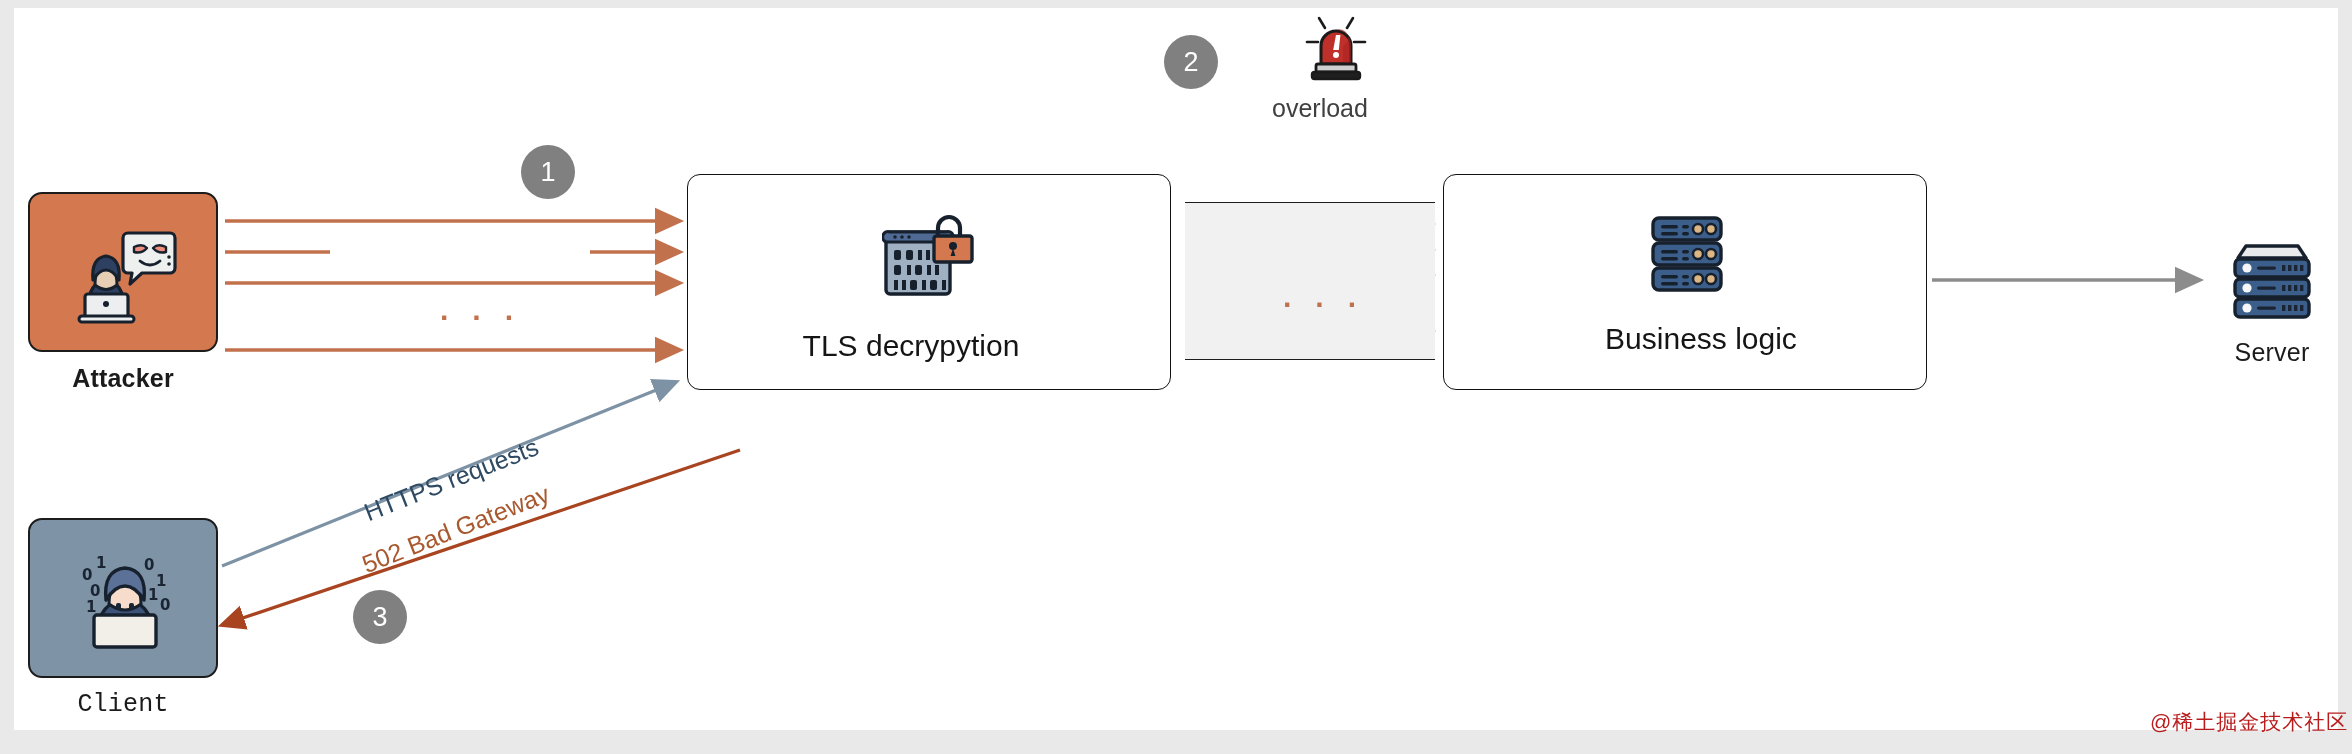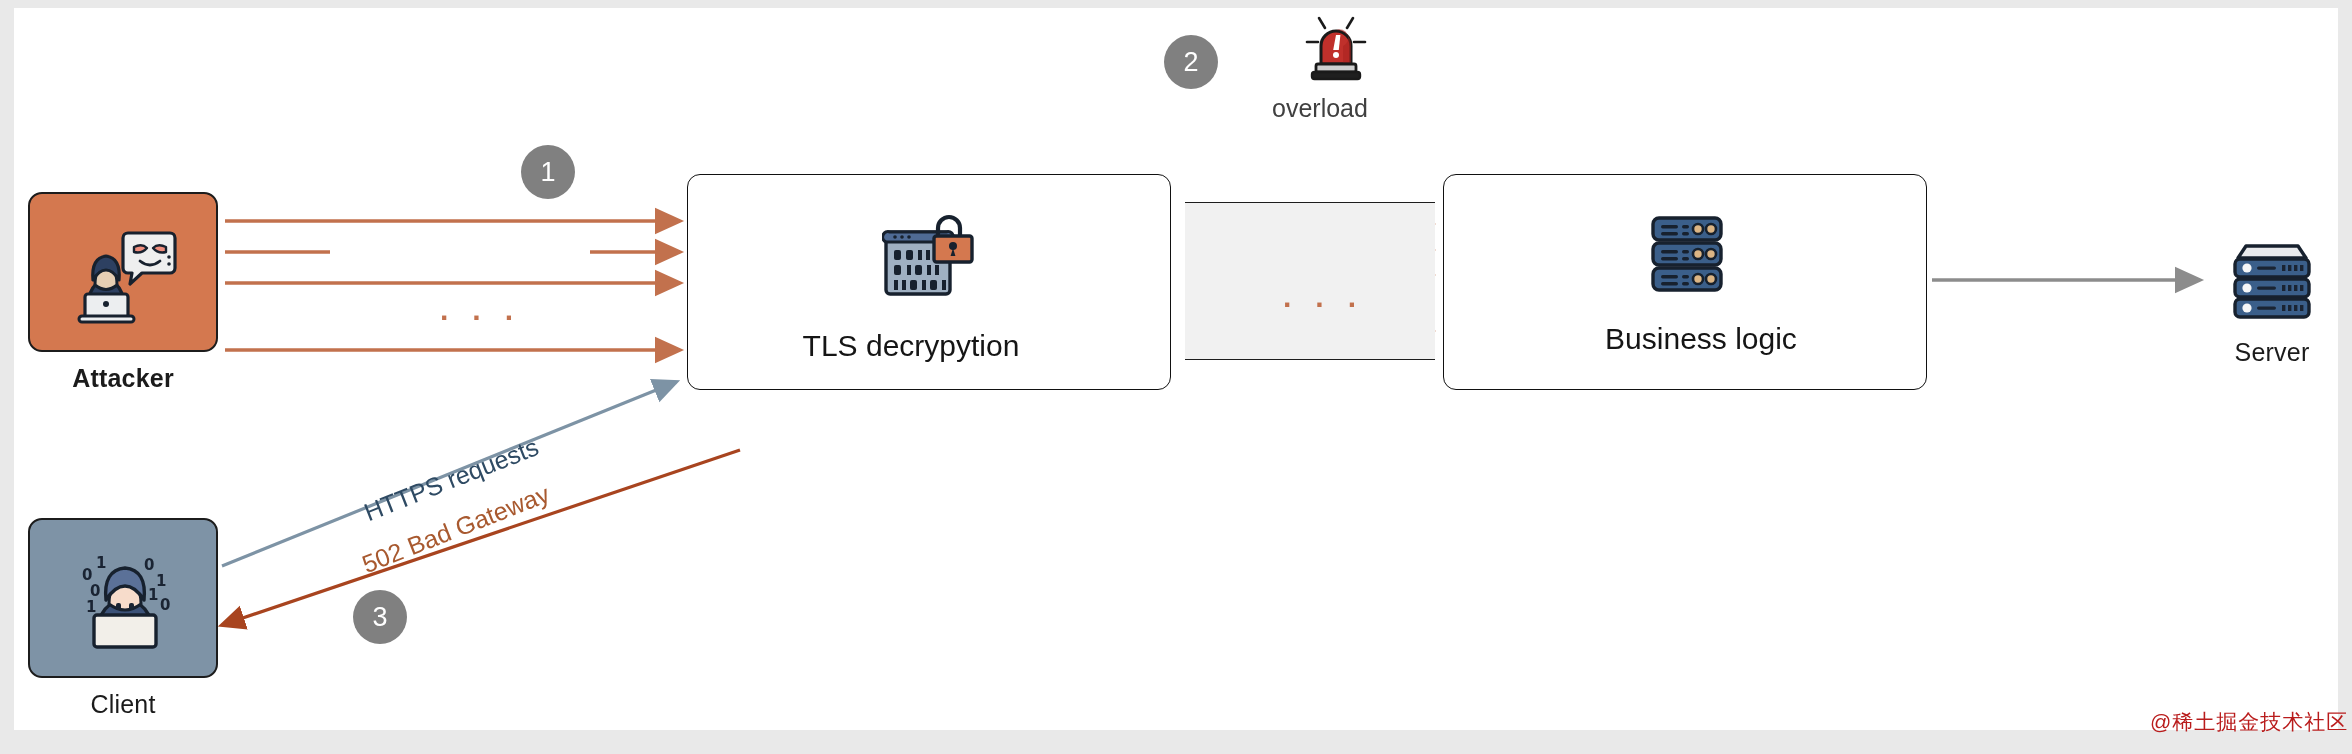--- a/index.html
+++ b/index.html
@@ -178,21 +178,21 @@
           <text x="90" y="64">0</text>
       </g>
       <path d="M27 100 q-5 -38 28 -50 q33 12 28 50 z" fill="#3c5278" stroke="#17212e" stroke-width="3.4" stroke-linejoin="round"></path>
       <path d="M39 58 q0 -22 16 -24 q16 2 16 24 q-16 12 -32 0 z" fill="#f7dccb" stroke="#17212e" stroke-width="3" stroke-linejoin="round"></path>
       <path d="M36 54 q-3 -30 19 -32 q22 2 19 32 q-9 -14 -19 -14 q-10 0 -19 14 z" fill="#5b7198" stroke="#17212e" stroke-width="3.4" stroke-linejoin="round"></path>
       <rect x="46" y="57" width="5" height="7" rx="2" fill="#1a2433"></rect>
       <rect x="59" y="57" width="5" height="7" rx="2" fill="#1a2433"></rect>
       <rect x="24" y="69" width="62" height="32" rx="3" fill="#f2efe9" stroke="#17212e" stroke-width="3.4"></rect>
     </svg>
   </div>
-  <div class="node-label" style="left:28px;top:690px;width:190px;">Client</div>
+  <div class="node-label" style="left:28px;top:690px;width:190px;font-family:Liberation Mono, monospace;">Client</div>
 
   <div class="panel" style="left:687px;top:174px;width:484px;height:216px;">
   </div>
   <svg class="ic" width="96" height="86" viewBox="0 0 96 86" style="left:882px;top:212px;">
     <rect x="4" y="20" width="64" height="62" rx="4" fill="#9fb0c2" stroke="#17212e" stroke-width="3.4"></rect>
     <path d="M4 30 a4 4 0 0 1 4 -10 h56 a4 4 0 0 1 4 10 z" fill="#4f6b95" stroke="#17212e" stroke-width="3.2"></path>
     <circle cx="13" cy="25" r="1.8" fill="#17212e"></circle>
     <circle cx="20" cy="25" r="1.8" fill="#17212e"></circle>
     <circle cx="27" cy="25" r="1.8" fill="#17212e"></circle>
     <g fill="#17212e">

